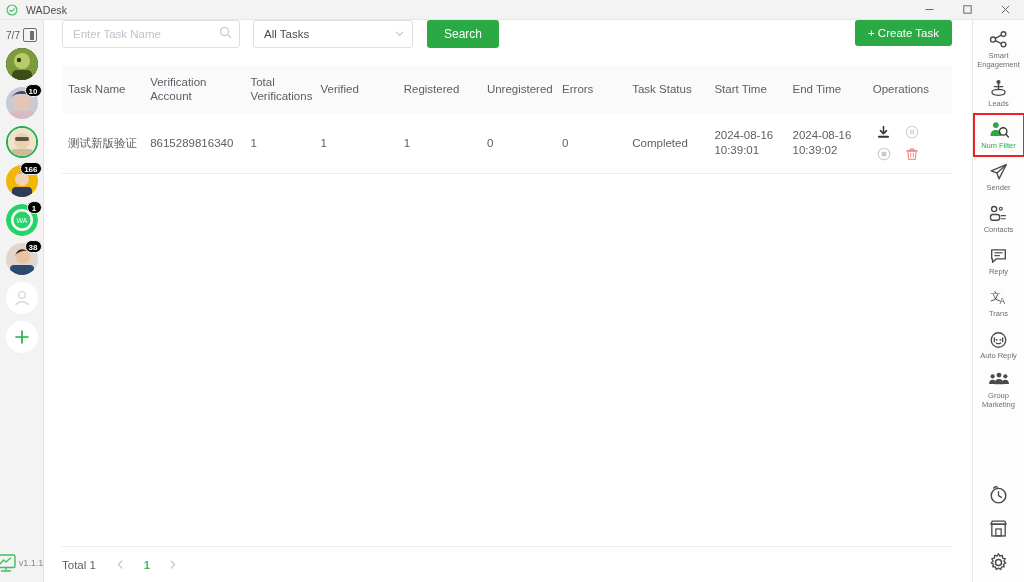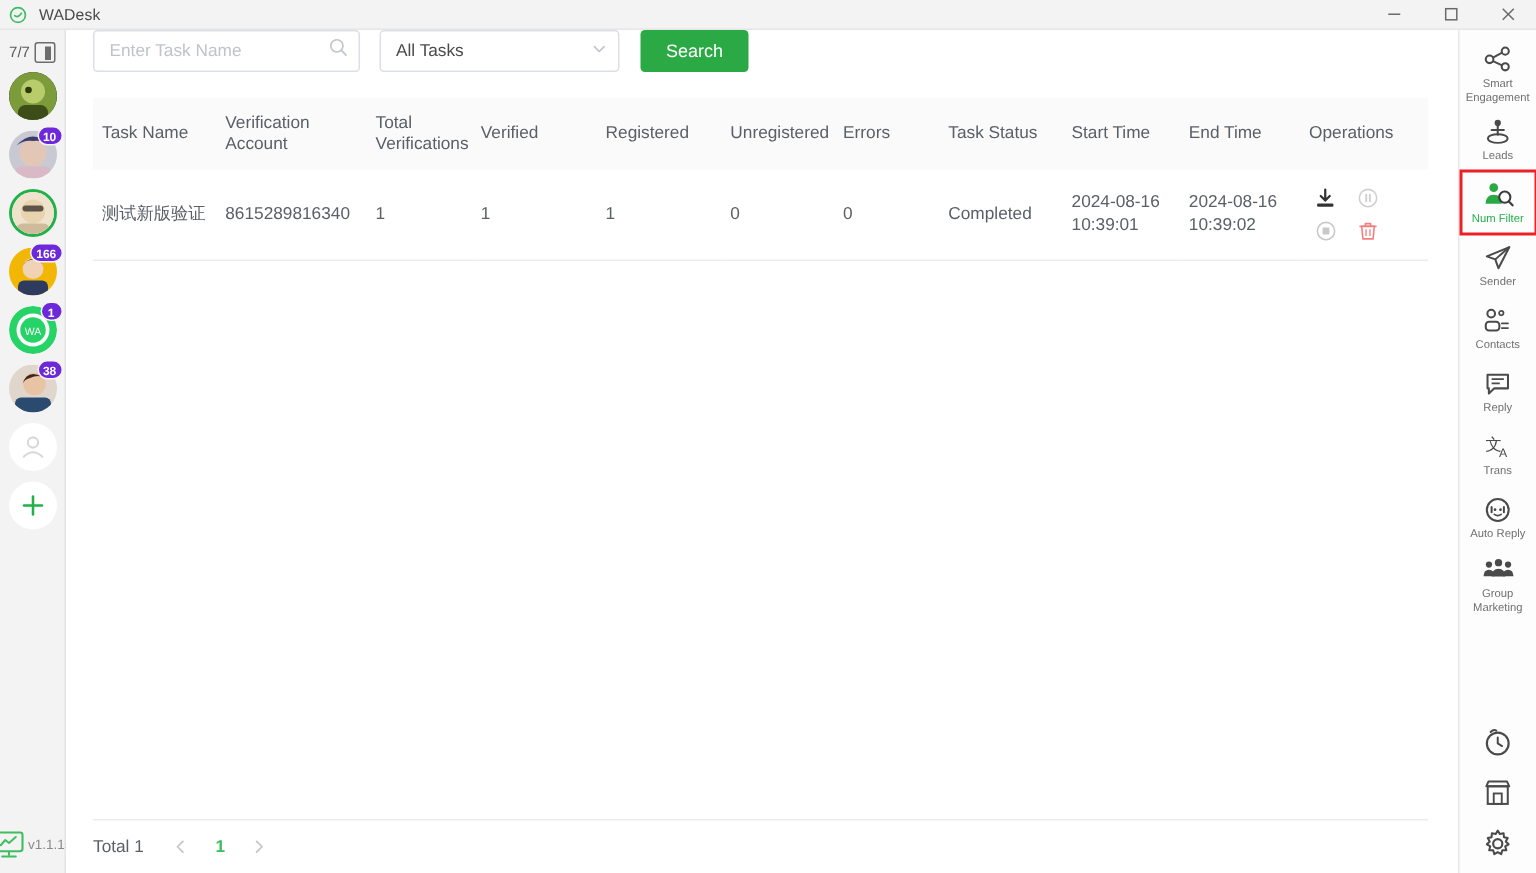--- a/index.html
+++ b/index.html
@@ -59,21 +59,21 @@
   .avatars { margin-top: 6px; display: flex; flex-direction: column; align-items: center; gap: 7px; }
   .av-wrap { position: relative; width: 32px; height: 32px; }
   .av {
     width: 32px; height: 32px; border-radius: 50%;
     overflow: hidden; position: relative;
   }
   .av.ring { box-shadow: 0 0 0 2px #22b04b; width: 28px; height: 28px; margin: 2px; }
   .badge {
     position: absolute; top: -3px; right: -4px;
     min-width: 15px; height: 13px; padding: 0 3px;
-    background: #6d28d9; color: #fff;
+    background: #000000; color: #fff;
     border-radius: 7px; font-size: 8px; line-height: 13px;
     text-align: center; font-weight: bold;
     border: 1.5px solid #f3f3f3;
   }
   .av-placeholder {
     width: 32px; height: 32px; border-radius: 50%;
     background: #fff; display: flex; align-items: center; justify-content: center;
   }
   .av-add {
     width: 32px; height: 32px; border-radius: 50%;
@@ -360,20 +360,21 @@
           <span>All Tasks</span>
         </div>
         <span class="chev">
           <svg width="11" height="11" viewBox="0 0 12 12">
             <polyline points="2.5,4.5 6,8 9.5,4.5" fill="none" stroke="#c0c4cc" stroke-width="1.2" stroke-linecap="round" stroke-linejoin="round"></polyline>
           </svg>
         </span>
       </div>
 
       <button class="btn-search">Search</button>
+      <button class="btn-create">+ Create Task</button>
     </div>
 
     <div class="table-zone">
       <table class="tbl">
         <colgroup>
           <col style="width:82px">
             <col style="width:100px">
             <col style="width:70px">
           <col style="width:83px">
             <col style="width:83px">

